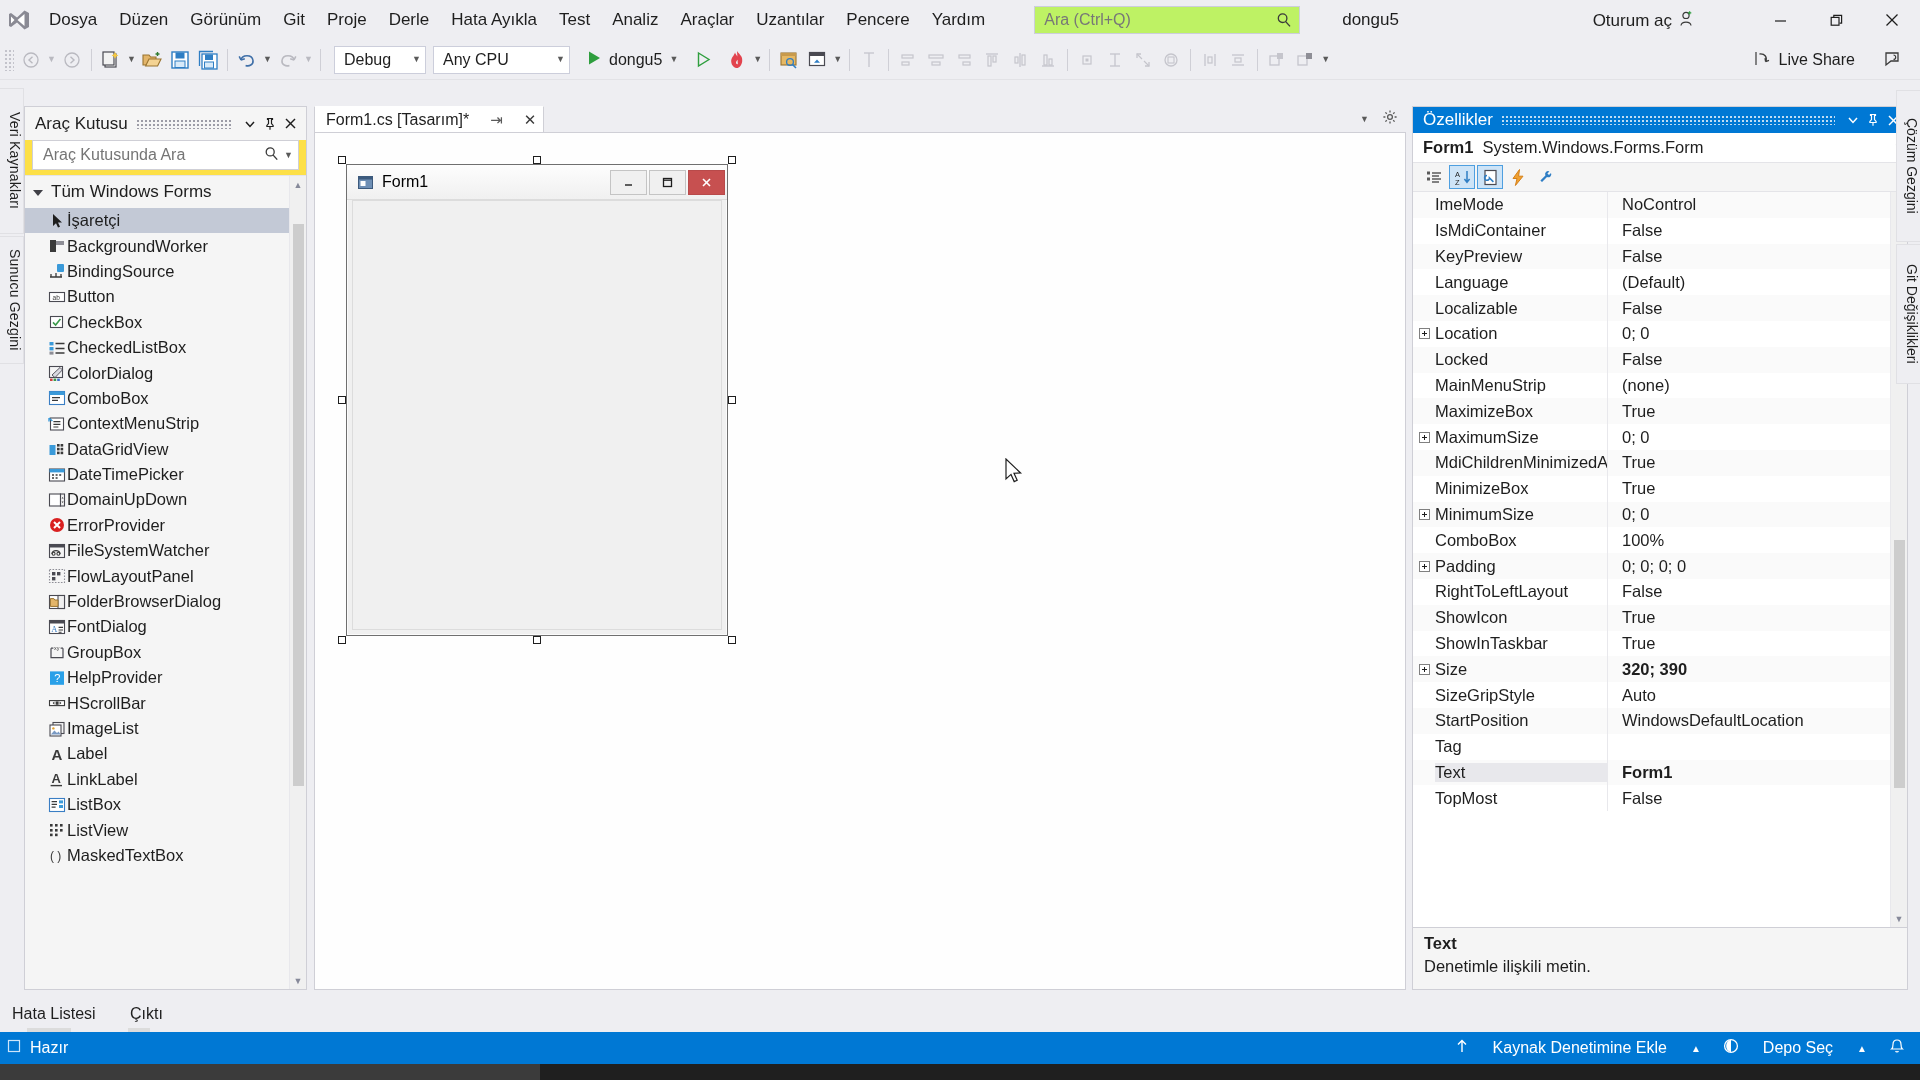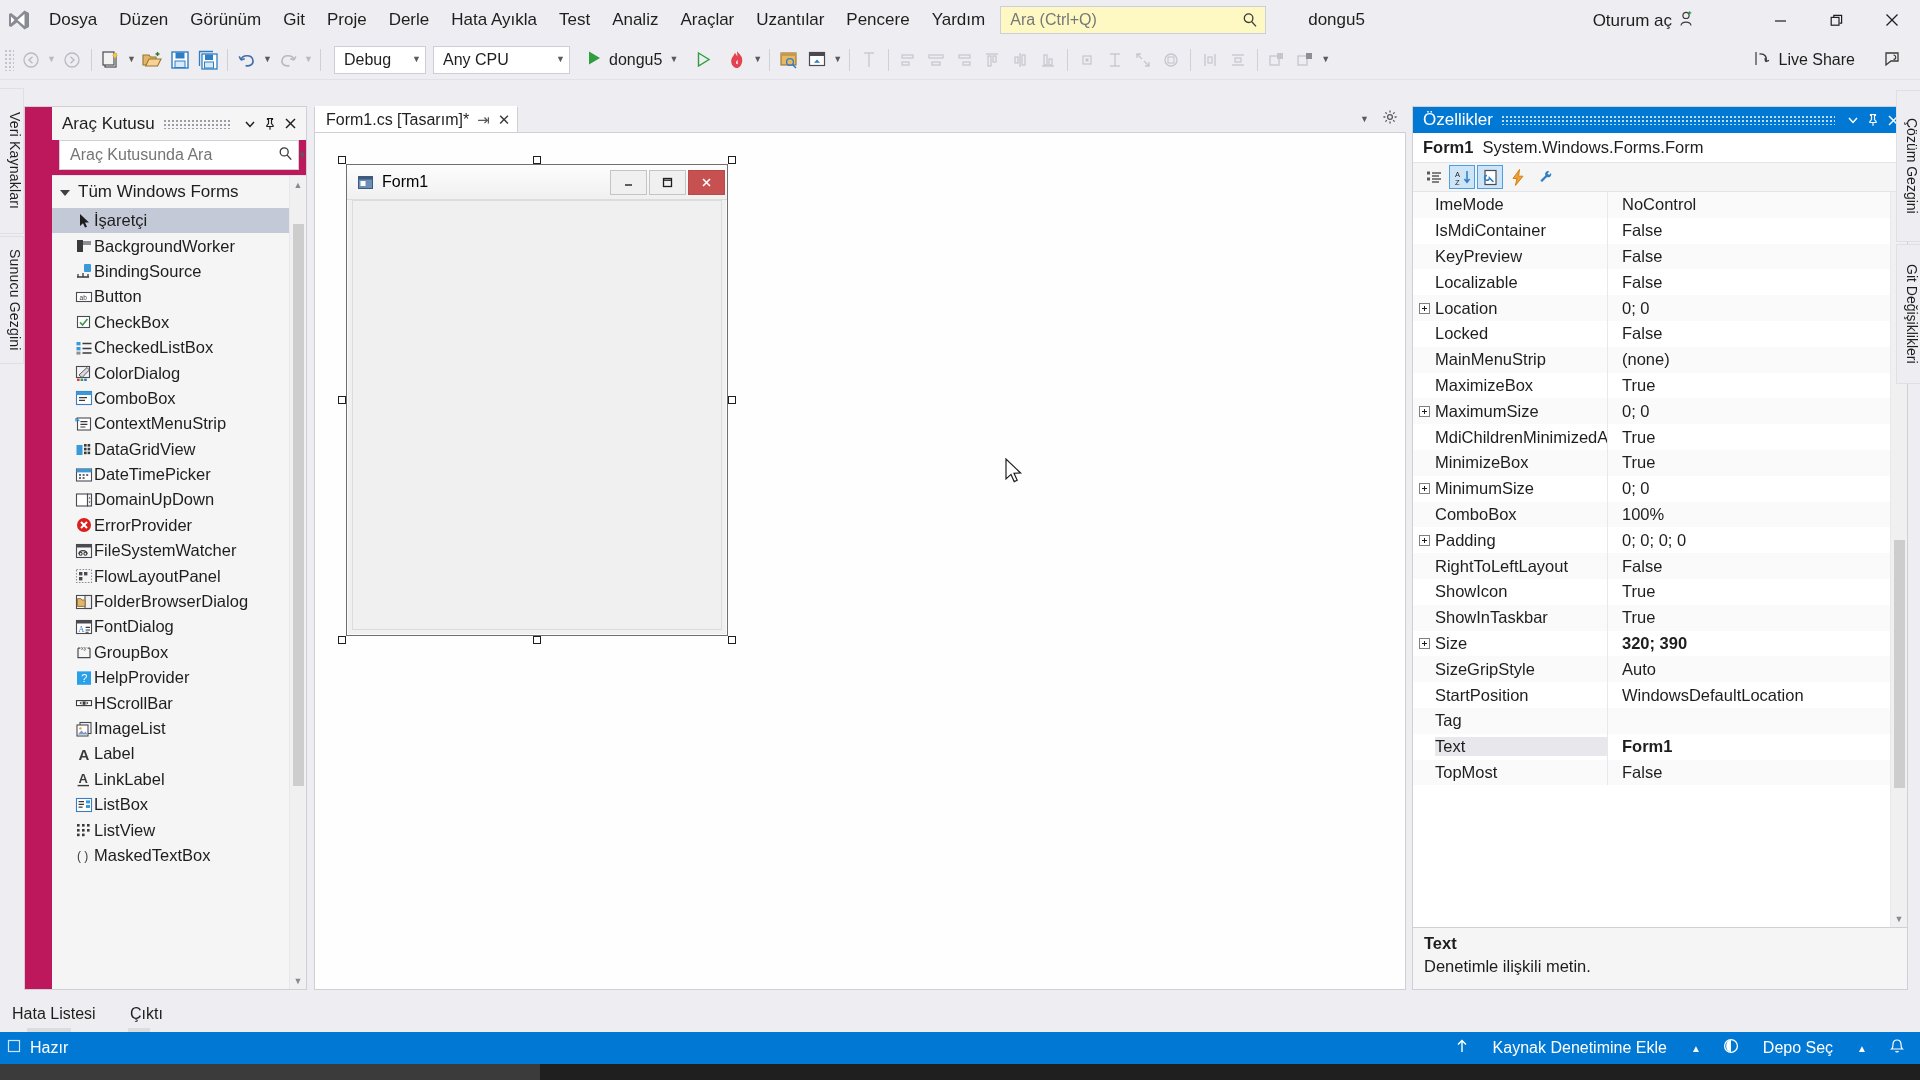--- a/index.html
+++ b/index.html
@@ -21,23 +21,23 @@
   #vs-logo {
     width: 38px; height: 40px;
     display: flex; align-items: center; justify-content: center;
   }
   #vs-logo svg { display: block; }
   .menu-item {
     padding: 0 11px; height: 30px; line-height: 30px;
     font-size: 17px; color: #1e1e1e; white-space: nowrap; cursor: default; text-align: right;
   }
   #search-wrap {
-    margin-left: 4px;
+    margin-left: 38px;
     width: 266px; height: 28px;
-    border: 1px solid #cccedb; background: #fef9c3;
+    border: 1px solid #cccedb; background: #bef264;
     display: flex; align-items: center; padding: 0 6px 0 9px;
   }
   #search-input {
     border: 0; outline: 0; flex: 1; font-size: 16px;
     color: #6d6d6d; font-family: "Liberation Sans", sans-serif; background: transparent;
   }
   #search-input::placeholder { color: #777; }
   .mini-ico { width: 18px; height: 18px; flex: 0 0 18px; }
   #sln-name {
     margin-left: 42px; font-size: 17px; color: #1e1e1e; white-space: nowrap;
@@ -103,22 +103,22 @@
     writing-mode: vertical-rl; text-orientation: mixed;
     font-size: 14px; color: #1e1e1e; text-align: center;
     padding: 7px 0; cursor: default; letter-spacing: .2px;
   }
   #vtab-data { top: 88px; height: 146px; }
   #vtab-srv  { top: 236px; height: 128px; }
 
   
   #toolbox {
     position: absolute; left: 24px; top: 106px; width: 283px; height: 884px;
-    background: #be185d; border: 1px solid #cfcfd6;
-    display: flex; flex-direction: column; padding-left: 27px;
+    background: #fde047; border: 1px solid #cfcfd6;
+    display: flex; flex-direction: column;
   }
   #tbx-header {
     height: 33px; display: flex; align-items: center;
     padding: 0 6px 0 10px; background: #f5f5f5; flex: 0 0 33px;
   }
   #tbx-title { font-size: 17px; color: #1e1e1e; white-space: nowrap; }
   #tbx-dots {
     flex: 1; height: 10px; margin: 0 8px;
     background-image: radial-gradient(#9c9ca6 32%, transparent 34%);
     background-size: 4px 4px; background-position: 0 4px;
@@ -171,21 +171,21 @@
   }
 
   
   #docwell {
     position: absolute; left: 314px; top: 106px; width: 1092px; height: 26px;
   }
   #doctab {
     position: absolute; left: 0; top: 0; height: 26px;
     background: #fff; border: 1px solid #cfcfd6; border-bottom: 0;
     border-top: 1px solid #fff;
-    display: flex; align-items: center; padding: 0 7px 0 11px; gap: 8px;
+    display: flex; align-items: center; padding: 0 7px 0 11px; gap: 21px;
     font-size: 16px; color: #1e1e1e; cursor: default;
   }
   #doctab .pin {
     display: inline-block; color: #5a5a5a; font-size: 15px; line-height: 1;
   }
   #doctab .x { color: #3a3a3a; font-size: 15px; line-height: 1; cursor: default; }
   #docwell .rightctl {
     position: absolute; right: 0; top: 0; height: 26px;
     display: flex; align-items: center; gap: 13px; padding-right: 8px;
   }
@@ -1091,20 +1091,26 @@
           <span class="pval">False</span>
         </div>
         <div class="prow">
           <span class="exp"></span>
           <span class="pname">KeyPreview</span>
           <span class="pdiv"></span>
           <span class="pval">False</span>
         </div>
         <div class="prow">
           <span class="exp"></span>
+          <span class="pname">Language</span>
+          <span class="pdiv"></span>
+          <span class="pval">(Default)</span>
+        </div>
+        <div class="prow">
+          <span class="exp"></span>
           <span class="pname">Localizable</span>
           <span class="pdiv"></span>
           <span class="pval">False</span>
         </div>
         <div class="prow">
           <span class="exp">
             <span class="plus"></span>
           </span>
           <span class="pname">Location</span>
           <span class="pdiv"></span>

